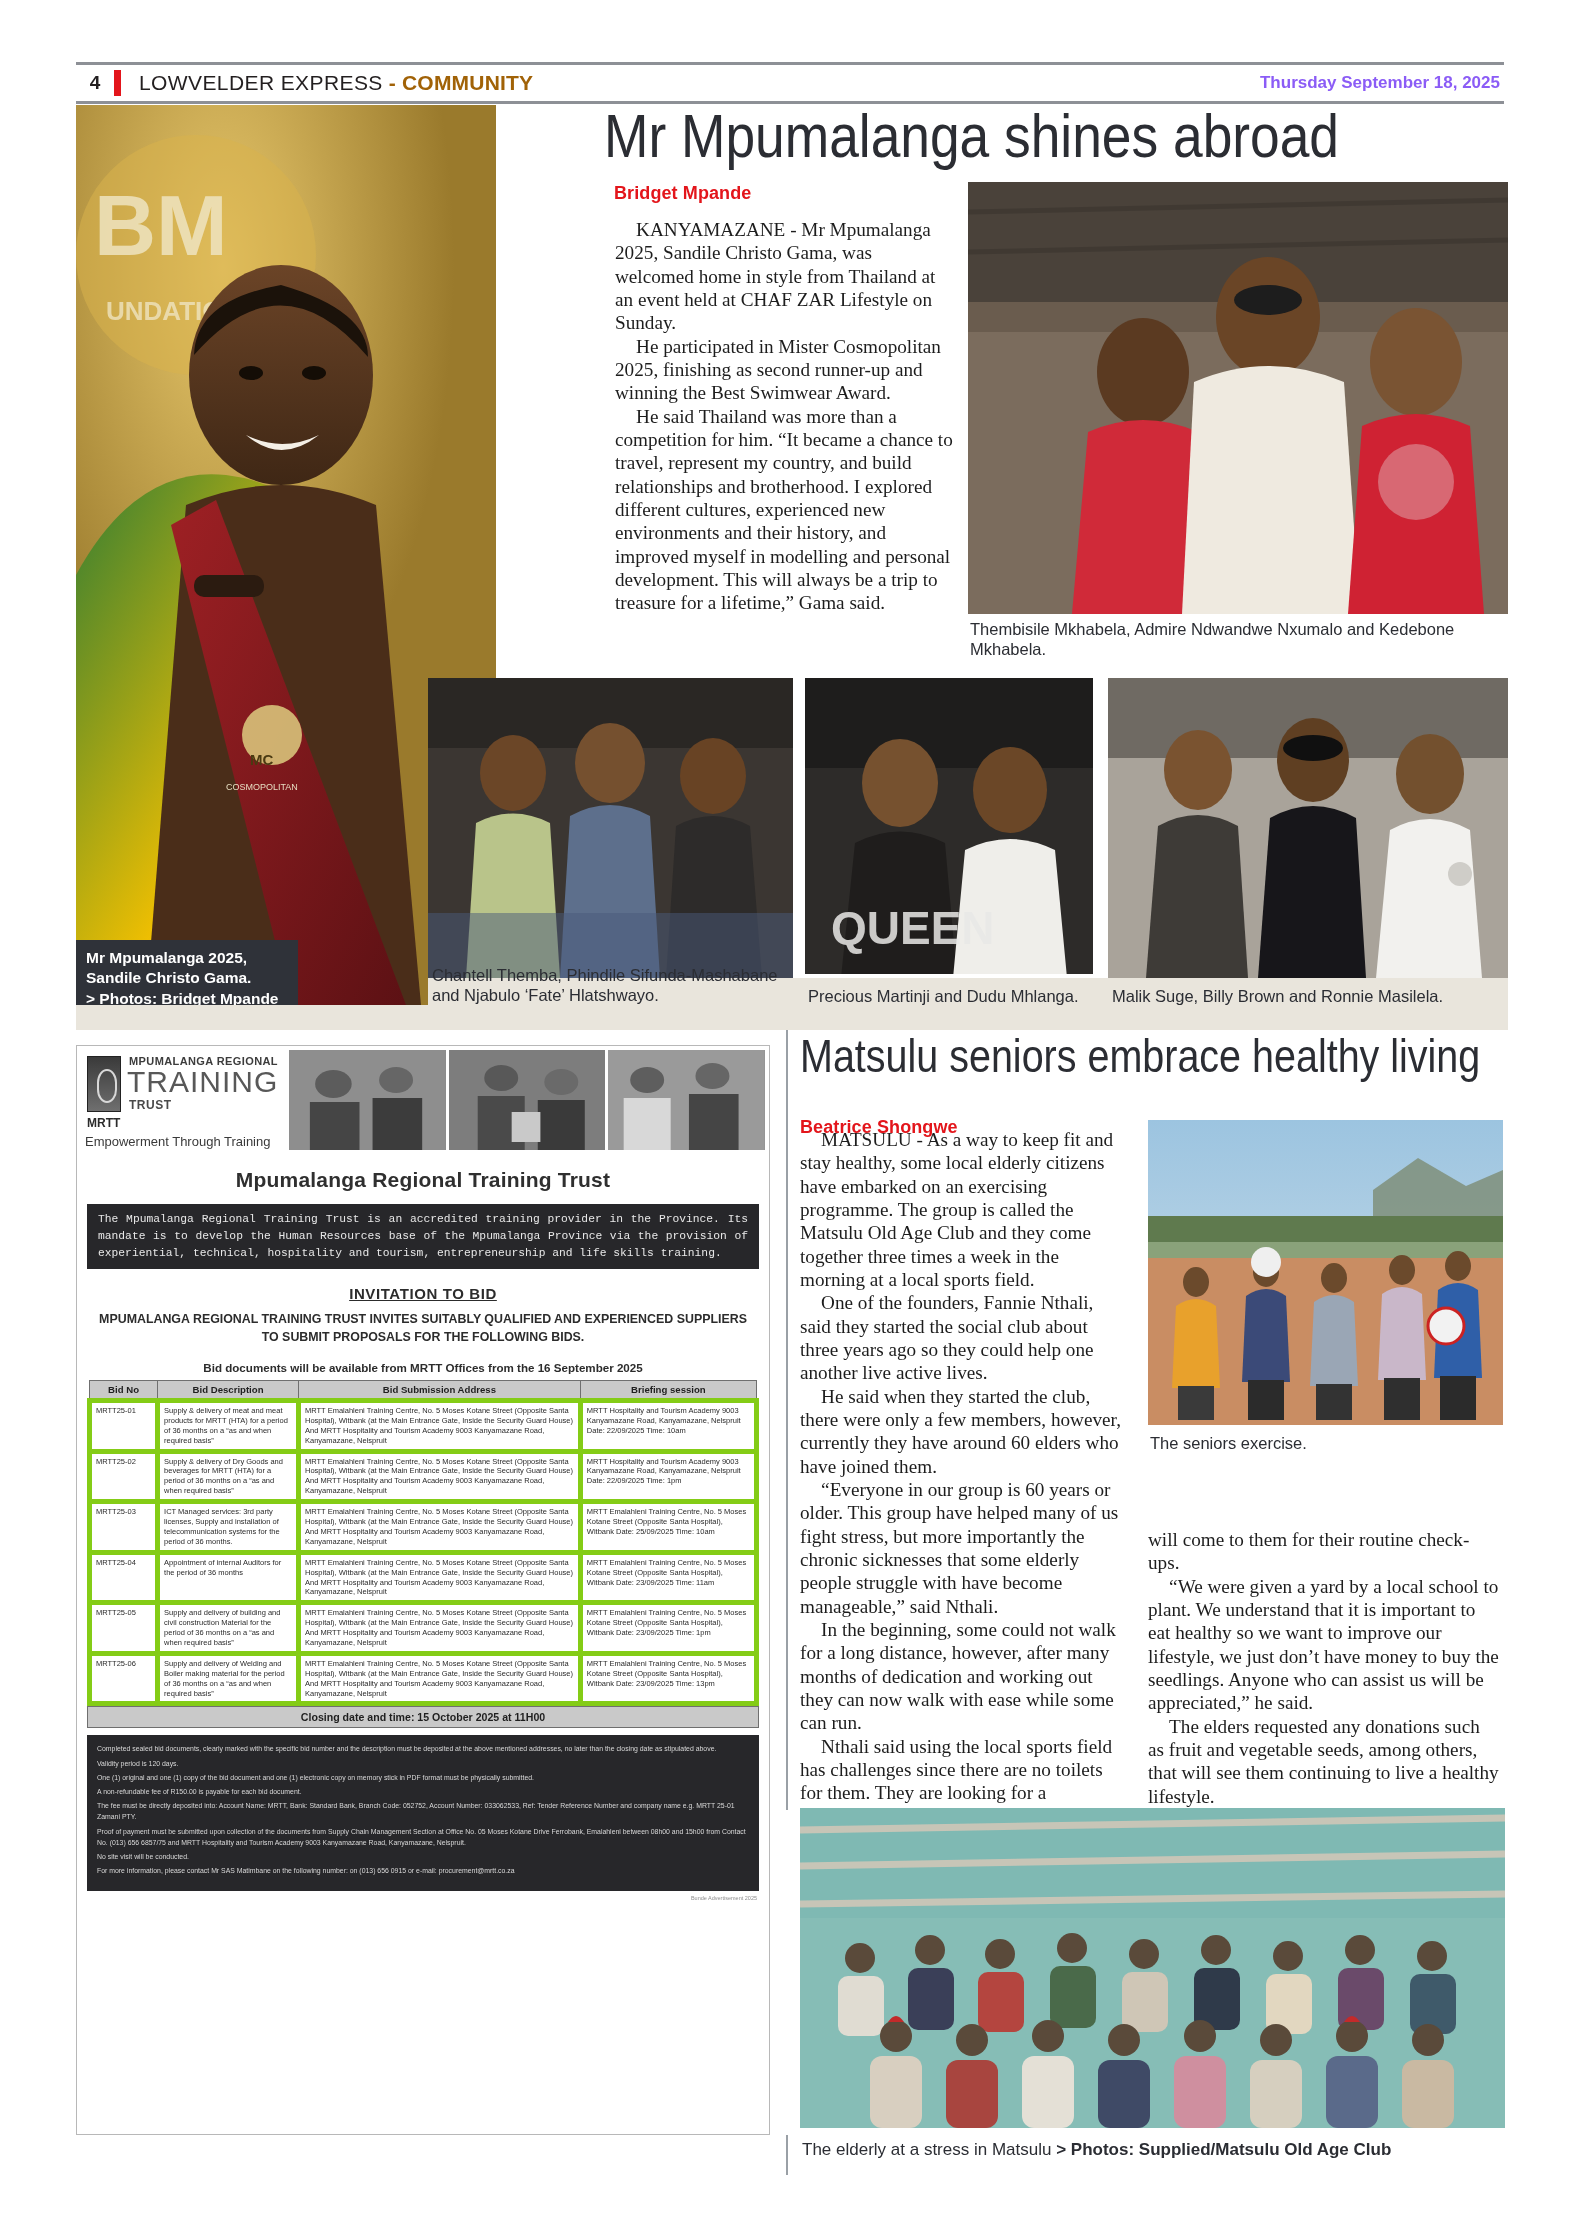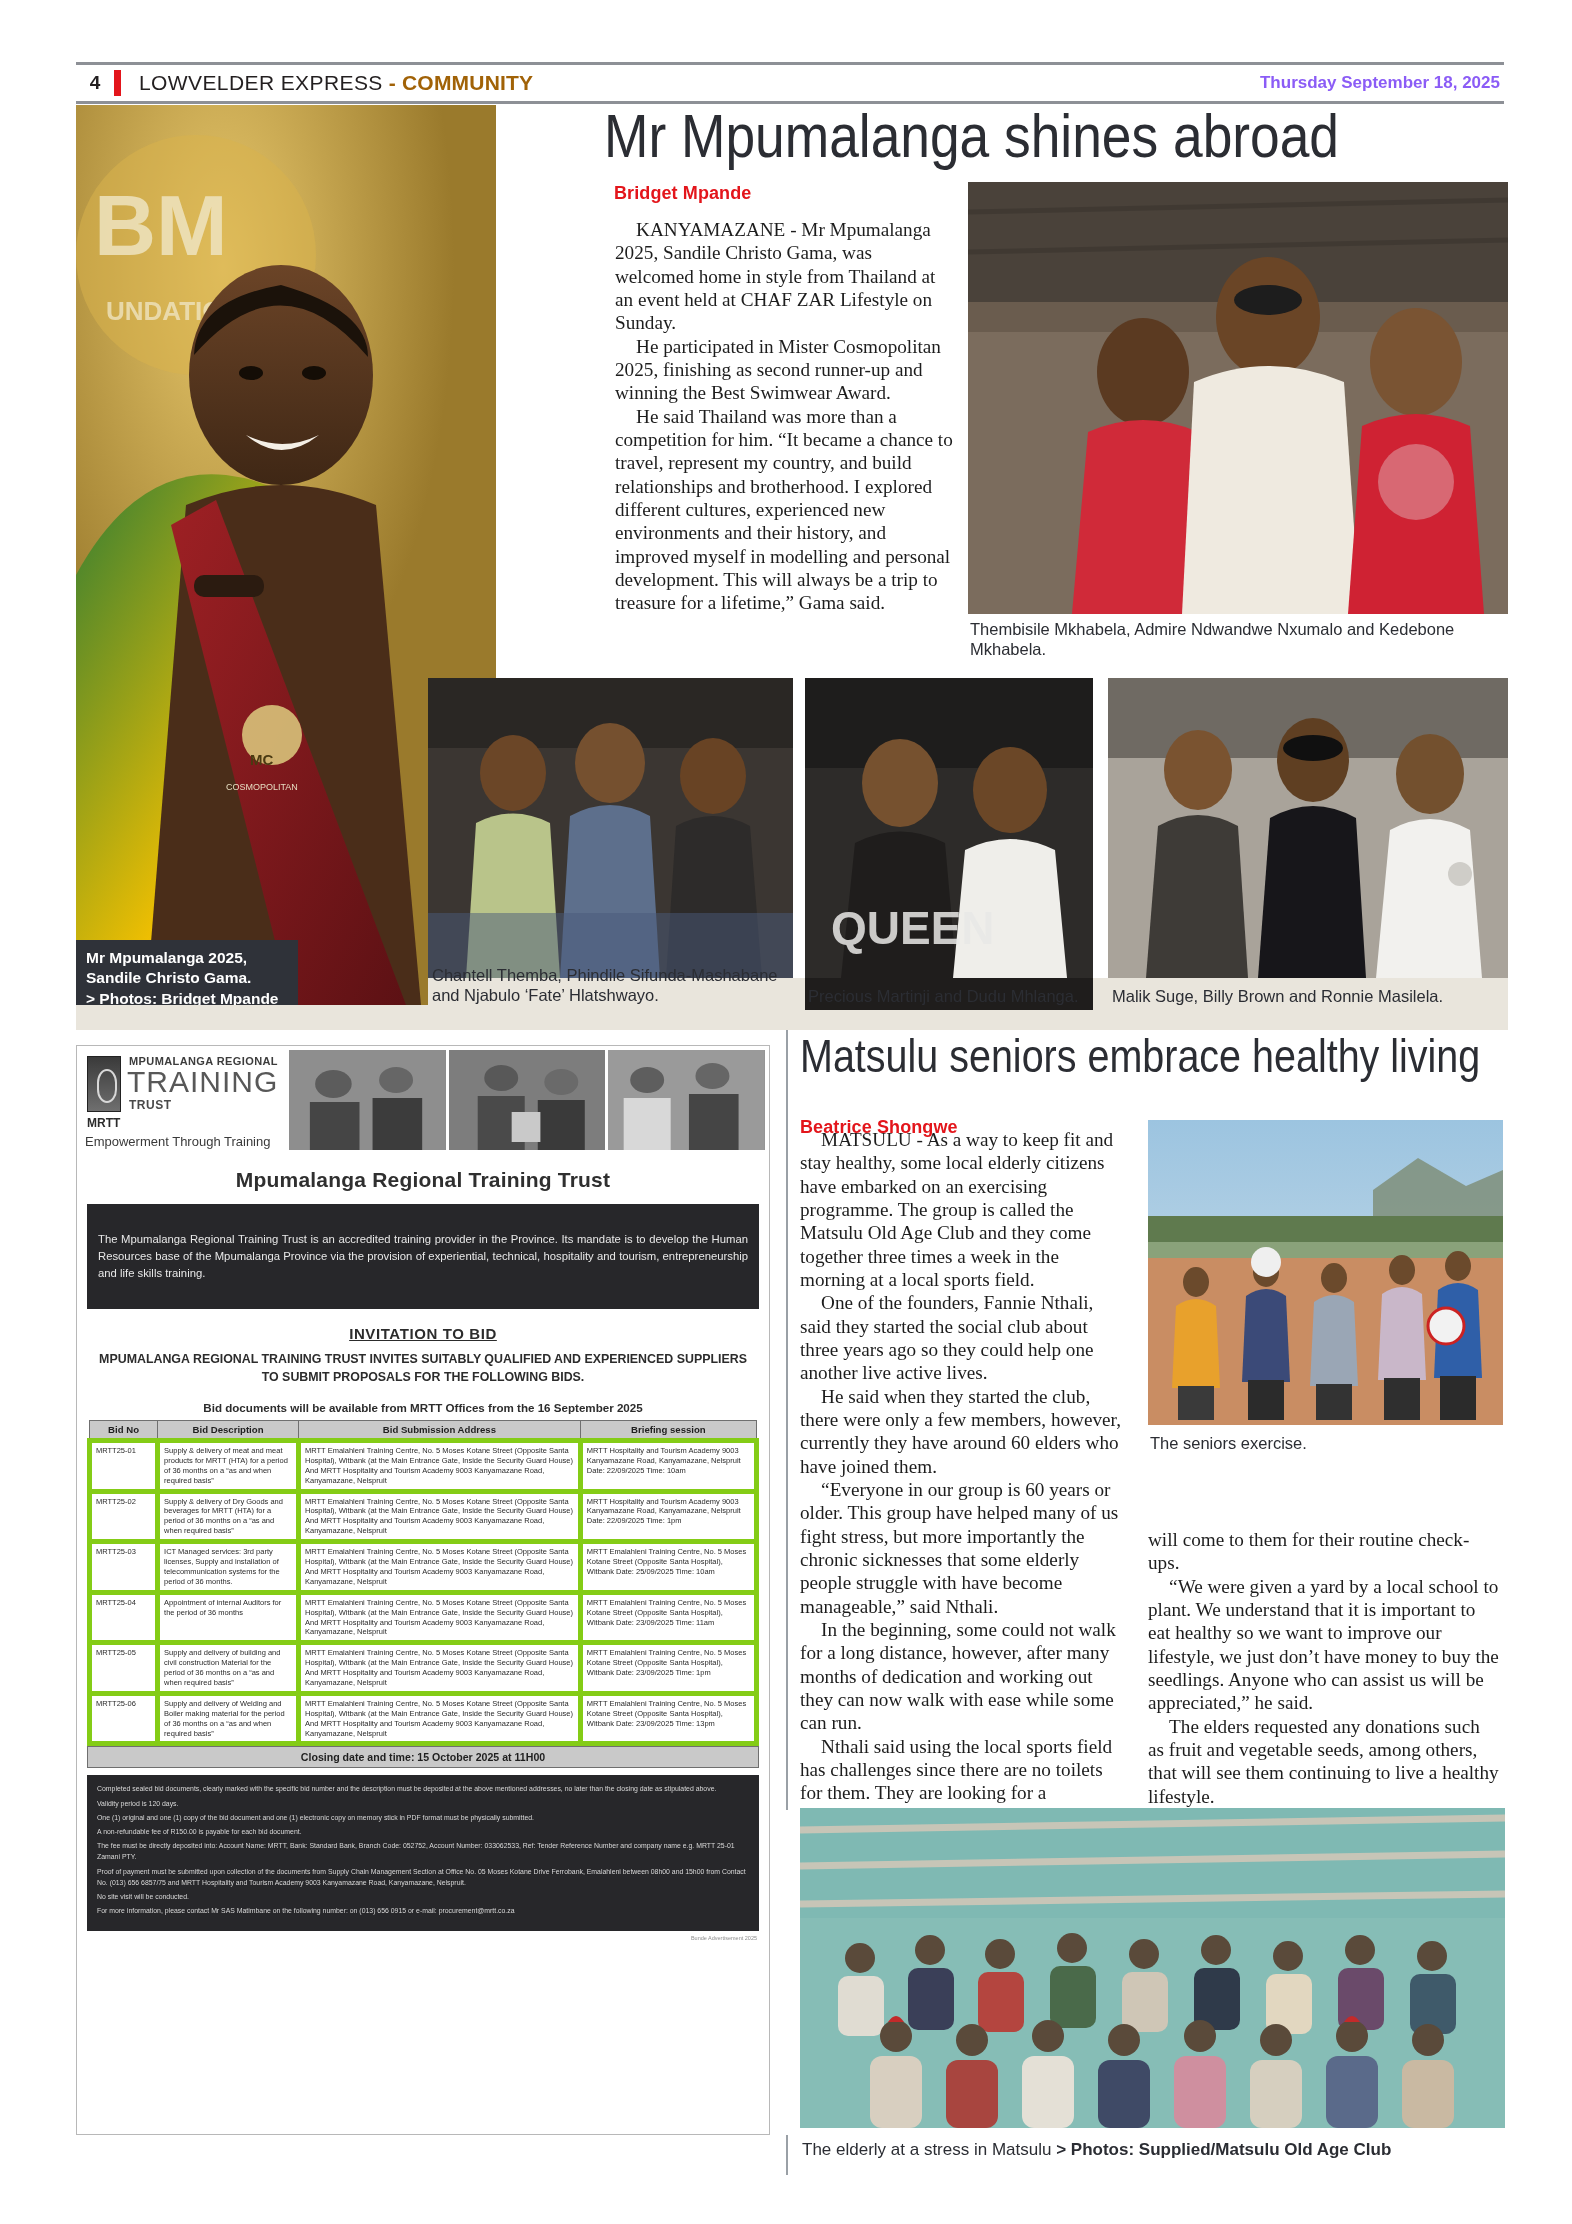--- a/index.html
+++ b/index.html
@@ -43,21 +43,21 @@
   .serif-col p:first-child{ text-indent:1.1em; }
 
   .a1-col1{ position:absolute; left:615px; top:218px; width:338px; }
 
   
   .ph{ position:absolute; overflow:hidden; background:#a3a3a3; }
 
   #photo-main{ left:76px; top:105px; width:420px; height:900px; }
   #photo-top-right{ left:968px; top:182px; width:540px; height:432px; }
   #photo-b1{ left:428px; top:678px; width:365px; height:300px; }
-  #photo-b2{ left:805px; top:678px; width:288px; height:332px; }
+  #photo-b2{ left:805px; top:678px; width:288px; height:296px; }
   #photo-b3{ left:1108px; top:678px; width:400px; height:300px; }
 
   .cap{
     font-size:16.5px; line-height:1.2; color:#2b2d33;
     font-family:"Liberation Sans", sans-serif;
   }
   #cap-top-right{ position:absolute; left:970px; top:620px; width:520px; }
   #cap-b1{ position:absolute; left:432px; top:966px; width:355px; }
   #cap-b2{ position:absolute; left:808px; top:987px; width:290px; }
   #cap-b3{ position:absolute; left:1112px; top:987px; width:400px; }
@@ -112,22 +112,22 @@
   .ad-logo .l4{ position:absolute; left:10px; top:70px; font-size:12px; color:#2b2b2b; font-weight:800;}
   .ad-logo .l5{ position:absolute; left:8px; top:88px; font-size:13px; color:#3a3a3a;}
   .ad-photos{ flex:1; display:flex; gap:3px; padding:4px 4px 4px 0; }
   .ad-photos > div{ flex:1; background:#8b8b8b; position:relative; overflow:hidden;}
 
   .ad-title{
     text-align:center; font-size:21px; font-weight:700; color:#2f2f2f;
     padding:14px 0 10px 0; letter-spacing:.2px;
   }
   .ad-blurb{
-    background:#27272a; color:#e8e8e8; margin:2px 10px 0 10px; padding:27px 11px;
-    font-size:11.3px; line-height:1.5; text-align:justify;
+    background:#27272a; color:#e8e8e8; margin:2px 10px 0 10px; padding:7px 11px;
+    font-size:11.3px; line-height:1.5; text-align:justify;font-family:Liberation Mono, monospace;
   }
   .ad-invite{ text-align:center; padding:16px 0 4px 0;}
   .ad-invite .h{ font-size:15px; font-weight:700; letter-spacing:.6px; text-decoration:underline; color:#2c2c2c;}
   .ad-invite .s{ font-size:12.4px; font-weight:700; color:#2c2c2c; line-height:1.5; padding:8px 22px 0 22px;}
   .ad-avail{ text-align:center; font-size:11.6px; font-weight:700; color:#2c2c2c; padding:10px 0 6px 0;}
 
   table.bids{ width:calc(100% - 20px); margin:0 10px; border-collapse:collapse; }
   table.bids th{
     background:#c9c9c9; border:1px solid #6f6f6f; font-size:9.6px; font-weight:700;
     padding:3px 4px; text-align:center; color:#1f1f1f;

